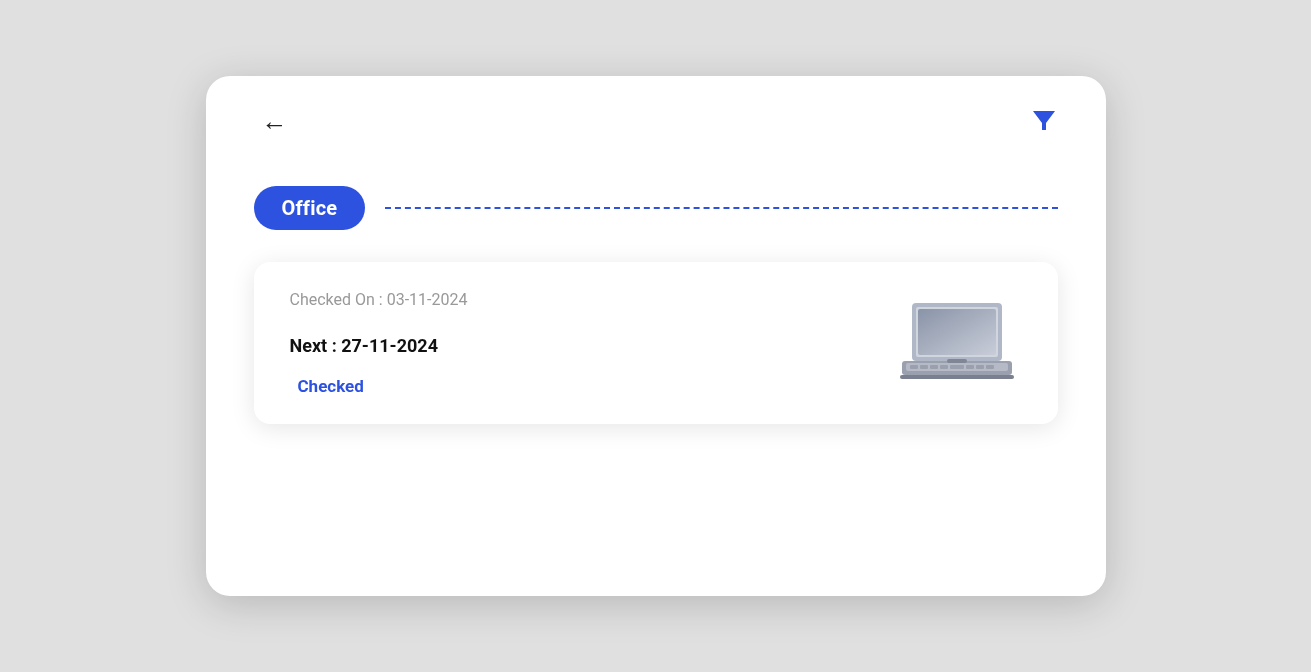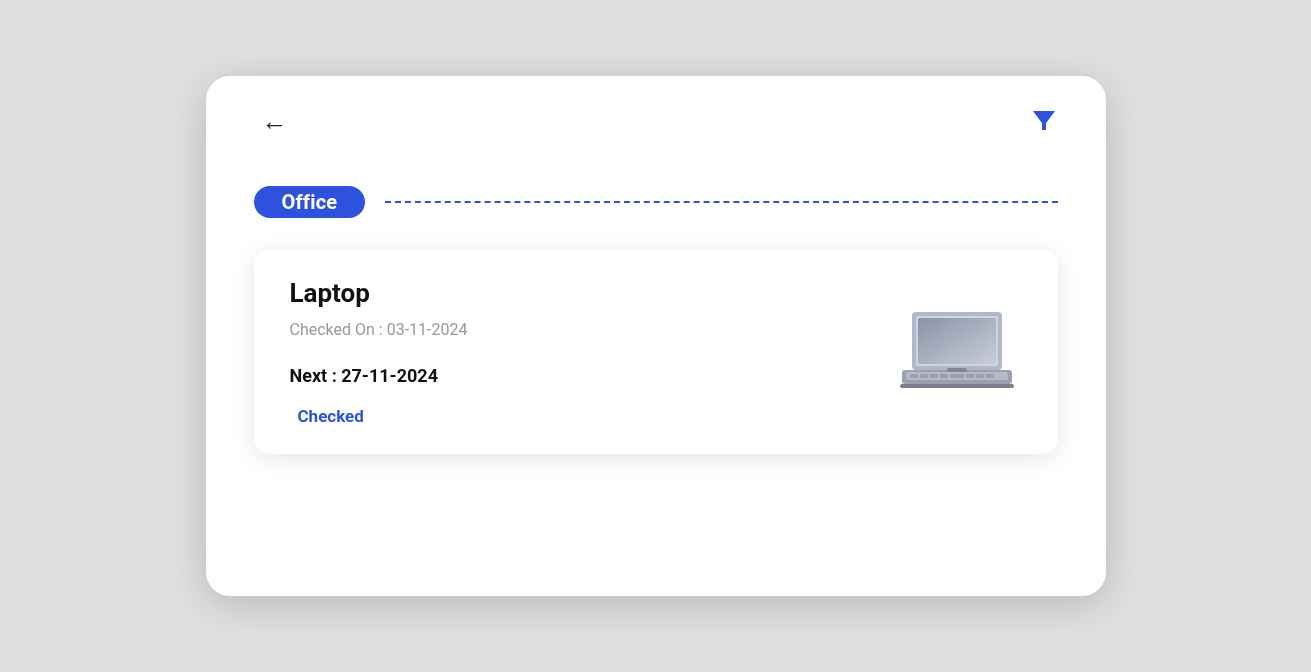--- a/index.html
+++ b/index.html
@@ -80,21 +80,21 @@
       margin-bottom: 32px;
       gap: 0;
     }
 
     .category-badge {
       background: #2d52e0;
       color: #fff;
       font-size: 20px;
       font-weight: 700;
       border-radius: 50px;
-      padding: 4px 28px;
+      padding: 10px 28px;
       white-space: nowrap;
       flex-shrink: 0;
       letter-spacing: 0.01em;
     }
 
     .category-line {
       flex: 1;
       height: 2px;
       border-top: 2.5px dashed #2d52e0;
       margin-left: 20px;
@@ -177,21 +177,20 @@
 
   <div class="body-content">
 
     <div class="category-row">
       <div class="category-badge">Office</div>
       <div class="category-line"></div>
     </div>
 
     <div class="instrument-card">
       <div class="card-info">
-        <div class="instrument-name">Laptop</div>
         <div class="checked-on">Checked On : 03-11-2024</div>
         <div class="next-check">Next : 27-11-2024</div>
         <div class="status-badge">Checked</div>
       </div>
       <div class="laptop-icon-wrap">
 
         <svg class="laptop-svg" viewBox="0 0 130 100" xmlns="http://www.w3.org/2000/svg">
 
           <rect x="20" y="10" width="90" height="58" rx="4" ry="4" fill="#b0b8c8"></rect>
 

